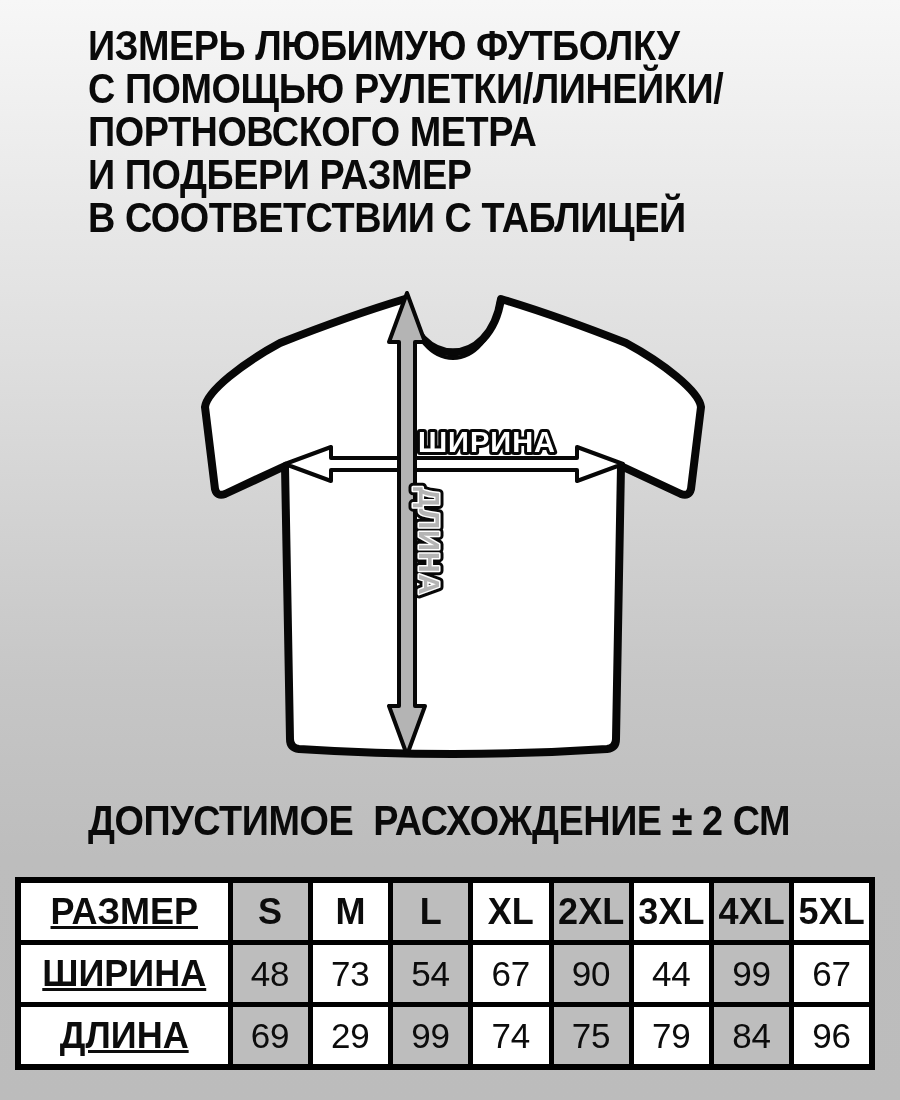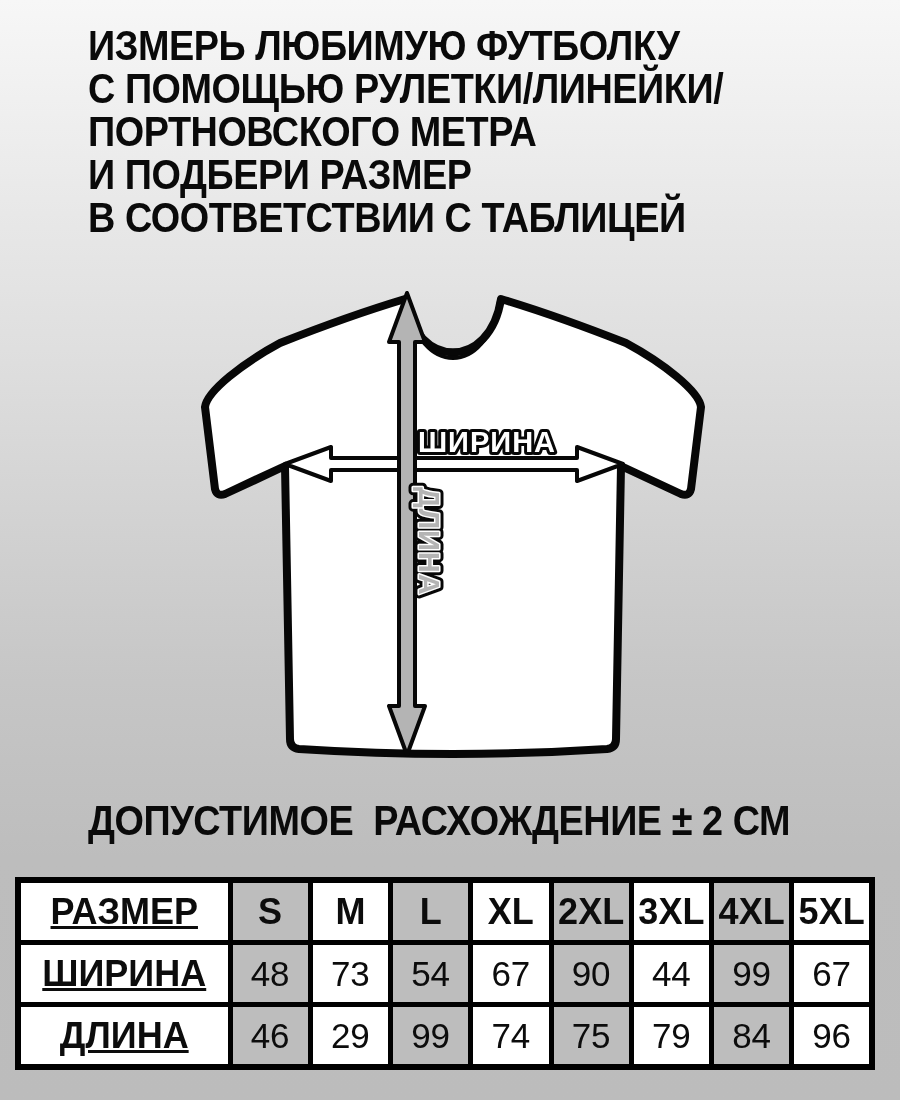--- a/index.html
+++ b/index.html
@@ -129,21 +129,21 @@
           <td class="val">73</td>
           <td class="val shade">54</td>
           <td class="val">67</td>
           <td class="val shade">90</td>
           <td class="val">44</td>
           <td class="val shade">99</td>
           <td class="val">67</td>
         </tr>
         <tr>
           <td class="lbl">ДЛИНА</td>
-          <td class="val shade">46</td>
+          <td class="val shade">69</td>
           <td class="val">29</td>
           <td class="val shade">99</td>
           <td class="val">74</td>
           <td class="val shade">75</td>
           <td class="val">79</td>
           <td class="val shade">84</td>
           <td class="val">96</td>
         </tr>
       </tbody>
     </table>

